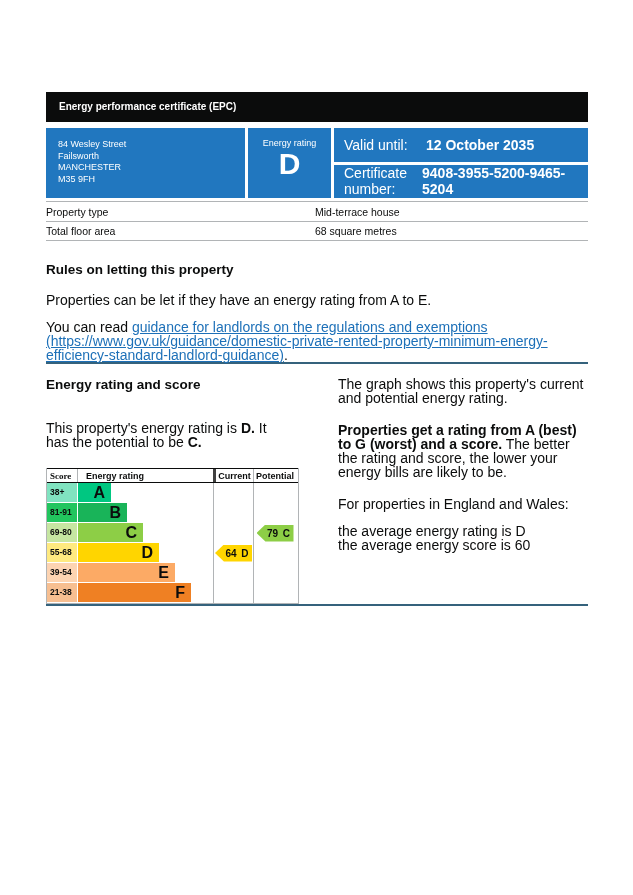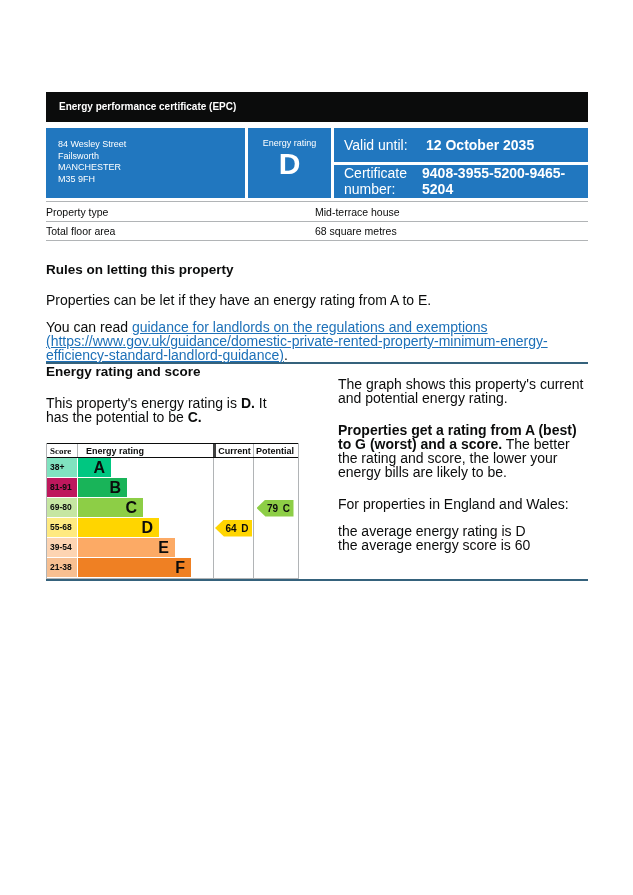--- a/index.html
+++ b/index.html
@@ -39,22 +39,22 @@
   .letting-p1 { margin-top:16px; }
   .letting-p2 { margin-top:13px; }
 
   hr.rule { border:none; border-top:2px solid #35627c; margin:0; }
   .rule-1 { margin-top:21px; }
   .rule-2 { margin-top:13px; }
 
   .two-col { display:flex; }
   .col-left { width:254px; }
   .col-right { width:250px; margin-left:38px; }
-  .rating-heading { }
-  .rating-intro { margin-top:17px; width:246px; }
+  .rating-heading { margin-top:13px; }
+  .rating-intro { margin-top:29px; width:246px; }
   .improve-link-p { margin-top:26px; width:238px; }
   .right-p1 { margin-top:13px; }
   .right-p2 { margin-top:18px; }
   .right-p3 { margin-top:18px; }
   .right-p4 { margin-top:13px; }
 
   
   .chart { margin-top:19px; width:253px; border-left:1px solid #b1b4b6;
            border-right:1px solid #b1b4b6; border-bottom:1px solid #b1b4b6; }
   .chart-header { display:flex; height:15px; border-top:1px solid #0b0c0c;
@@ -141,21 +141,21 @@
           <div id="chart-rows">
               <div class="chart-row">
                 <div class="score-cell" style="background: rgb(128, 227, 192);">38+</div>
                 <div class="bar-cell">
                   <div class="band-bar" style="width: 33px; background: rgb(0, 199, 129);">A</div>
                 </div>
                 <div class="pointer-cell cur"></div>
                 <div class="pointer-cell pot"></div>
               </div>
               <div class="chart-row">
-                <div class="score-cell" style="background: #be185d;">81-91</div>
+                <div class="score-cell" style="background: #22c55e;">81-91</div>
                 <div class="bar-cell">
                   <div class="band-bar" style="width: 49px; background: rgb(25, 180, 89);">B</div>
                 </div>
                 <div class="pointer-cell cur"></div>
                 <div class="pointer-cell pot"></div>
               </div>
               <div class="chart-row">
                 <div class="score-cell" style="background: rgb(198, 230, 162);">69-80</div>
                 <div class="bar-cell">
                   <div class="band-bar" style="width: 65px; background: rgb(141, 206, 70);">C</div>

